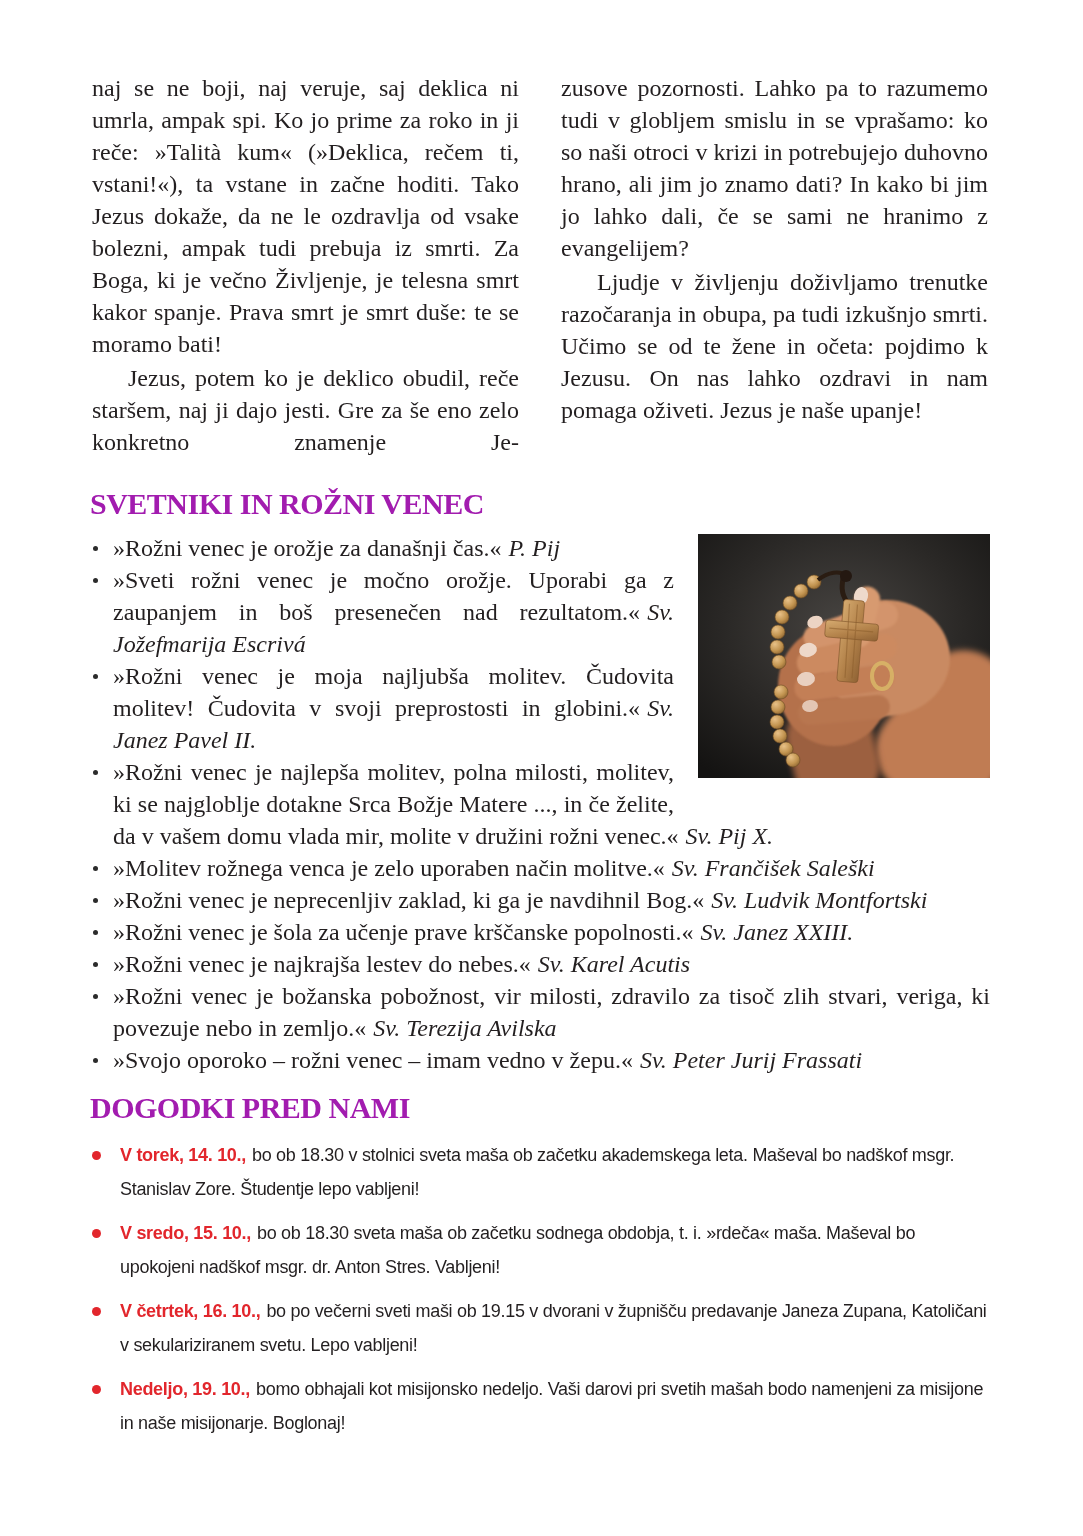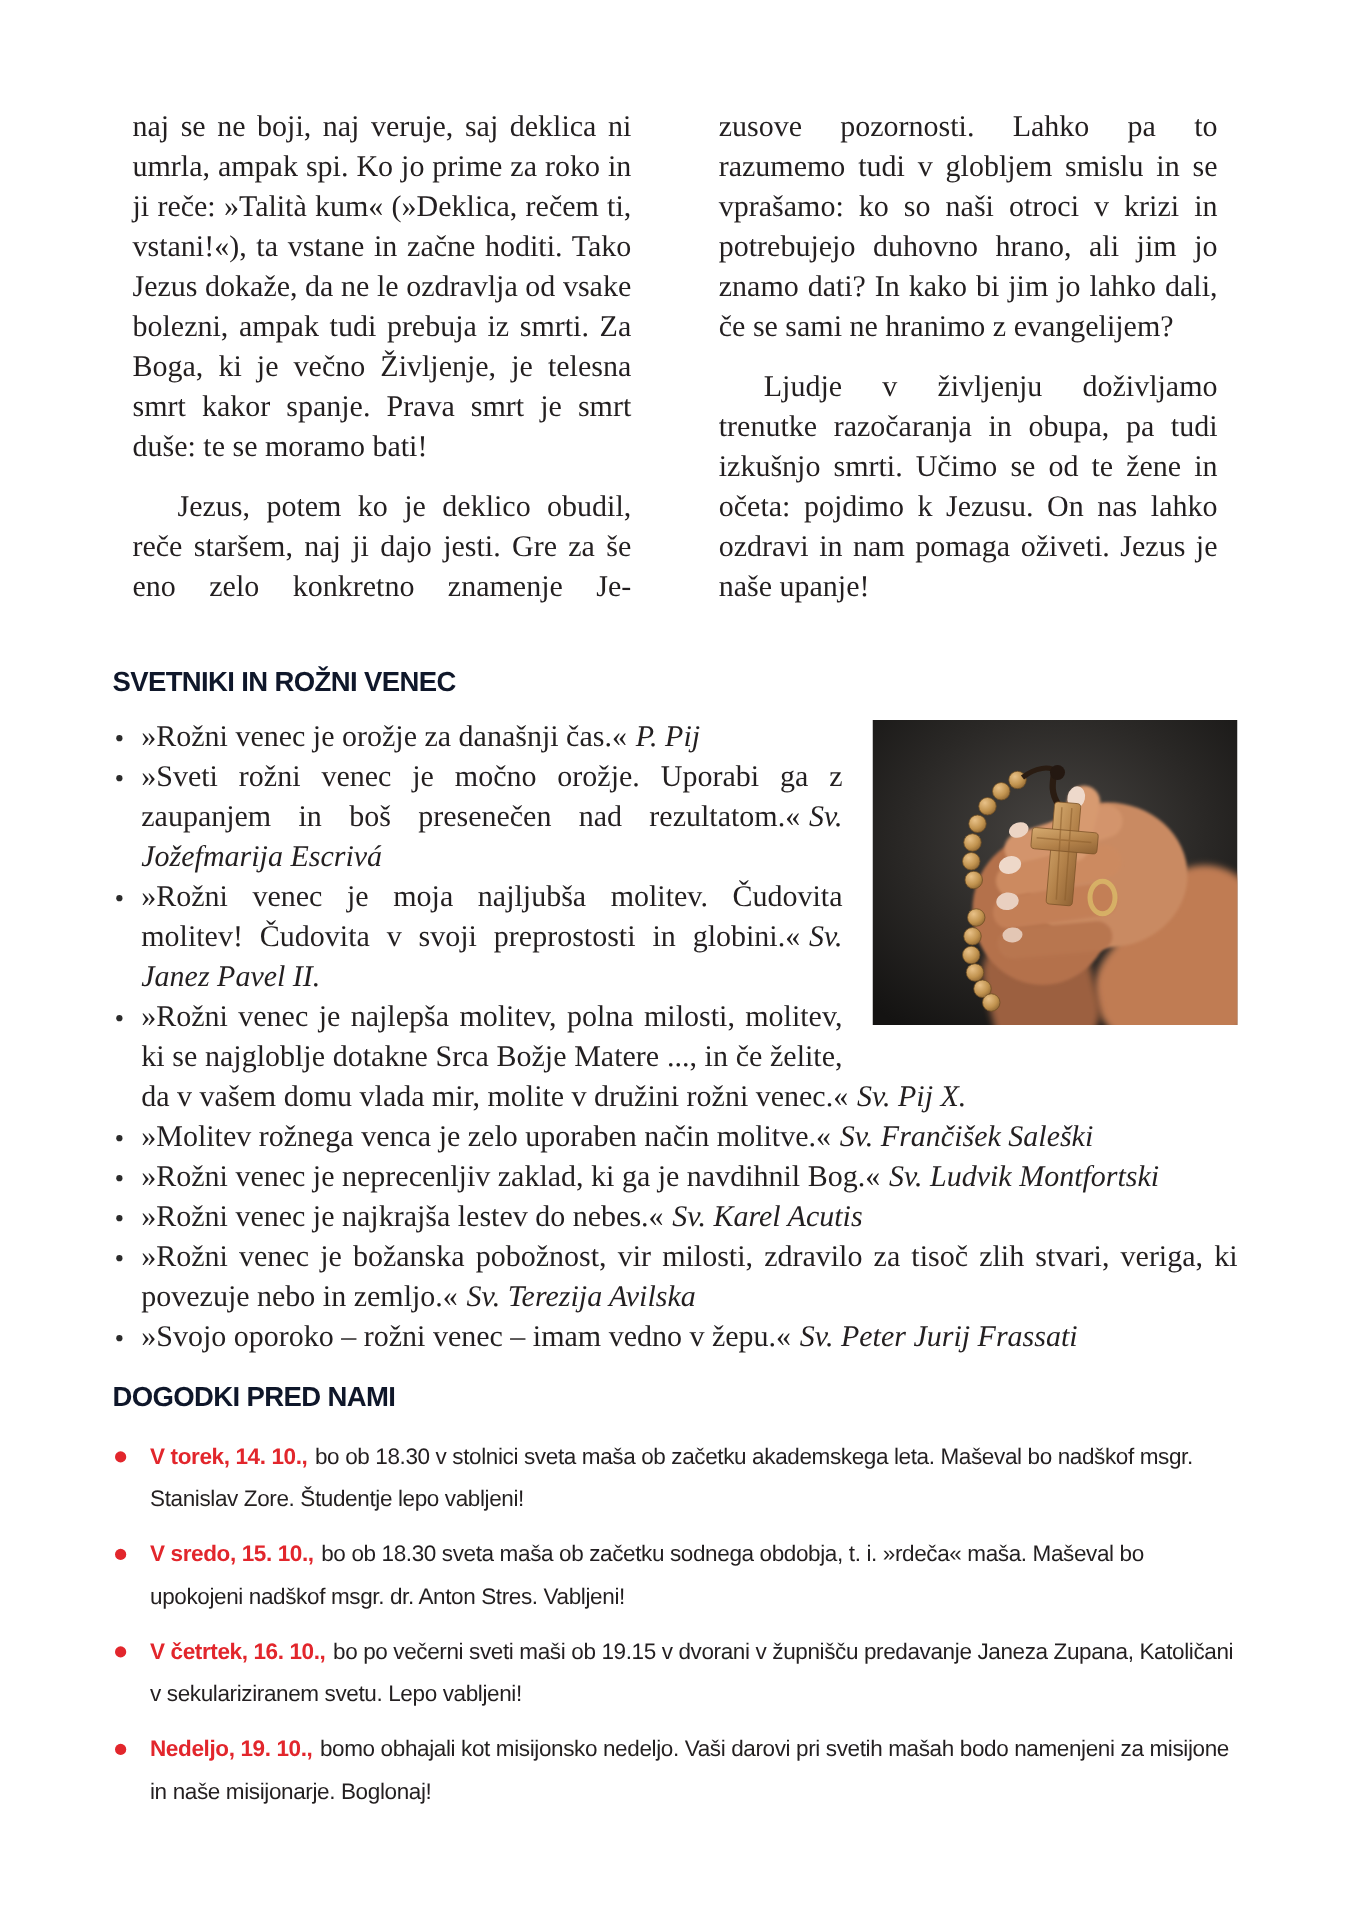--- a/index.html
+++ b/index.html
@@ -14,38 +14,38 @@
   }
   .content{padding:70px 93px 0 90px;}
 
   
   .columns{
     display:grid;
     grid-template-columns:1fr 1fr;
     column-gap:38px;
   }
   .col p{
-    margin:16px;
+    margin:2px;
     font-size:24px;
     line-height:32px;
     text-align:justify;
     hyphens:auto;
   }
   .col p + p{text-indent:36px;}
   .col p.force-just{text-align-last:justify;}
 
   
   .red-head{
     margin:0;
-    font-family:Liberation Sans, sans-serif;
+    font-family:Liberation Serif, serif;
     font-weight:bold;
-    font-size:22px;
+    font-size:30px;
     line-height:32px;
     letter-spacing:-0.5px;
-    color:#0f172a;
+    color:#a21caf;
   }
   .saints-section{margin-top:28px;}
   .events-section{margin-top:16px;}
 
   
   .saints-body{margin-top:12px;}
   .rosary{
     float:right;
     width:292px;height:244px;
     margin:2px 0 12px 24px;
@@ -194,20 +194,21 @@
           </svg>
         </div>
 
         <ul class="saints">
           <li><span class="q">»Rožni venec je orožje za današnji čas.«</span><span class="a">P. Pij</span></li>
           <li><span class="q">»Sveti rožni venec je močno orožje. Uporabi ga z zaupanjem in boš presenečen nad rezultatom.«</span><span class="a">Sv. Jožefmarija Escrivá</span></li>
           <li><span class="q">»Rožni venec je moja najljubša molitev. Čudovita molitev! Čudovita v svoji preprostosti in globini.«</span><span class="a">Sv. Janez Pavel II.</span></li>
           <li><span class="q">»Rožni venec je najlepša molitev, polna milosti, molitev, ki se najgloblje dotakne Srca Božje Matere ..., in če želite, da v vašem domu vlada mir, molite v družini rožni venec.«</span><span class="a">Sv. Pij X.</span></li>
           <li><span class="q">»Molitev rožnega venca je zelo uporaben način molitve.«</span><span class="a">Sv. Frančišek Saleški</span></li>
           <li><span class="q">»Rožni venec je neprecenljiv zaklad, ki ga je navdihnil Bog.«</span><span class="a">Sv. Ludvik Montfortski</span></li>
+          <li><span class="q">»Rožni venec je šola za učenje prave krščanske popolnosti.«</span><span class="a">Sv. Janez XXIII.</span></li>
           <li><span class="q">»Rožni venec je najkrajša lestev do nebes.«</span><span class="a">Sv. Karel Acutis</span></li>
           <li><span class="q">»Rožni venec je božanska pobožnost, vir milosti, zdravilo za tisoč zlih stvari, veriga, ki povezuje nebo in zemljo.«</span><span class="a">Sv. Terezija Avilska</span></li>
           <li><span class="q">»Svojo oporoko – rožni venec – imam vedno v žepu.«</span><span class="a">Sv. Peter Jurij Frassati</span></li>
         </ul>
       </div>
     </div>
 
     <div class="events-section">
       <h2 class="red-head">DOGODKI PRED NAMI</h2>
       <ul class="events">

